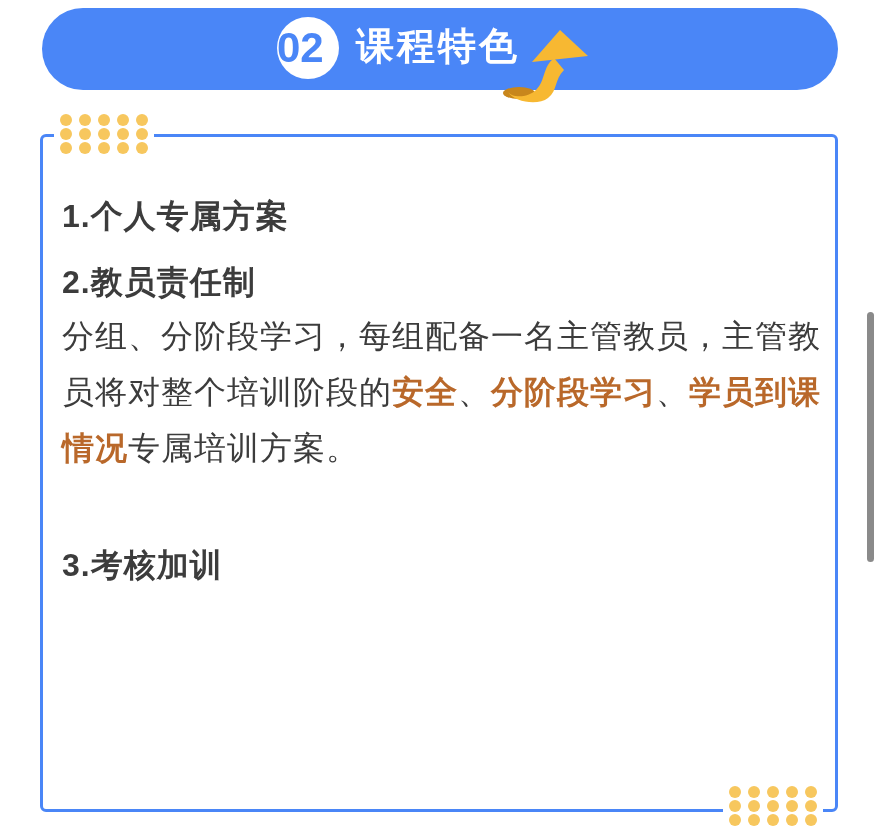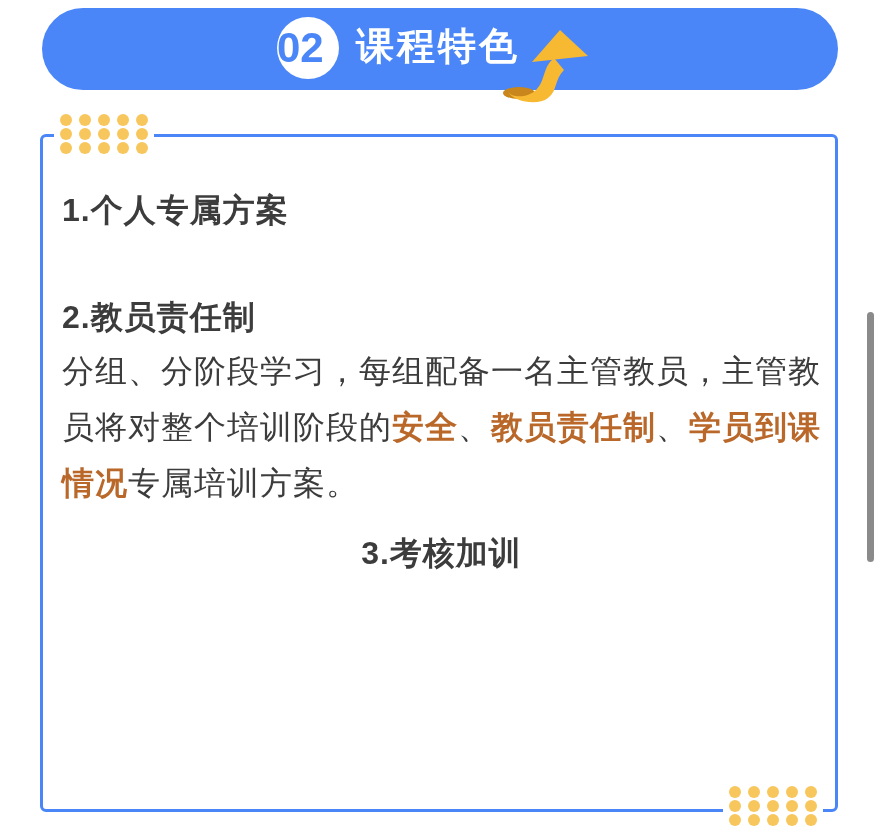--- a/index.html
+++ b/index.html
@@ -37,32 +37,32 @@
     box-sizing:border-box;border:3px solid var(--blue);border-radius:6px;
     background:#ffffff;
   }
   .dots{
     position:absolute;display:grid;grid-template-columns:repeat(5,12px);
     grid-auto-rows:12px;gap:2px 7px;background:#ffffff;padding:2px 6px;
   }
   .dots i{width:12px;height:12px;border-radius:50%;background:var(--dot);}
   .dots-tl{left:11px;top:-25px;}
   .dots-br{right:12px;bottom:-19px;}
-  .content{position:absolute;left:19px;right:14px;top:8px;}
+  .content{position:absolute;left:19px;right:14px;top:14px;}
   .section h3{
     margin:0;color:var(--ink);font-size:32px;line-height:40px;font-weight:700;
     letter-spacing:1px;
   }
   .section p{
     margin:6px 0 0 0;color:var(--ink);font-size:32px;line-height:56px;
     letter-spacing:1px;font-weight:500;word-break:break-all;
   }
   .section:nth-child(1) h3{margin-top:45px;}
-  .section:nth-child(2) h3{margin-top:67px;}
-  .section:nth-child(3) h3{margin-top:22px;text-align:center;}
+  .section:nth-child(2) h3{margin-top:26px;}
+  .section:nth-child(3) h3{margin-top:69px;}
   .hl{color:var(--hl);font-weight:700;}
   
   .scroll-thumb{
     position:absolute;left:867px;top:312px;width:7px;height:250px;
     border-radius:4px;background:var(--thumb);
   }
 </style>
 </head>
 <body>
 
@@ -113,21 +113,21 @@
       <i></i>
       <i></i>
       <i></i>
     </div>
   <div class="content">
       <div class="section">
         <h3>1.个人专属方案</h3>
       </div>
       <div class="section">
         <h3>2.教员责任制</h3>
-        <p><span>分组、分阶段学习，每组配备一名主管教员，主管教员将对整个培训阶段的</span><span class="hl">安全</span><span>、</span><span class="hl">教员责任制</span><span>、</span><span class="hl">学员到课情况</span><span>专属培训方案。</span></p>
+        <p><span>分组、分阶段学习，每组配备一名主管教员，主管教员将对整个培训阶段的</span><span class="hl">安全</span><span>、</span><span class="hl">分阶段学习</span><span>、</span><span class="hl">学员到课情况</span><span>专属培训方案。</span></p>
       </div>
       <div class="section">
         <h3>3.考核加训</h3>
       </div>
     </div>
 </div>
 
 <div class="scroll-thumb"></div>
 
 </body></html>

